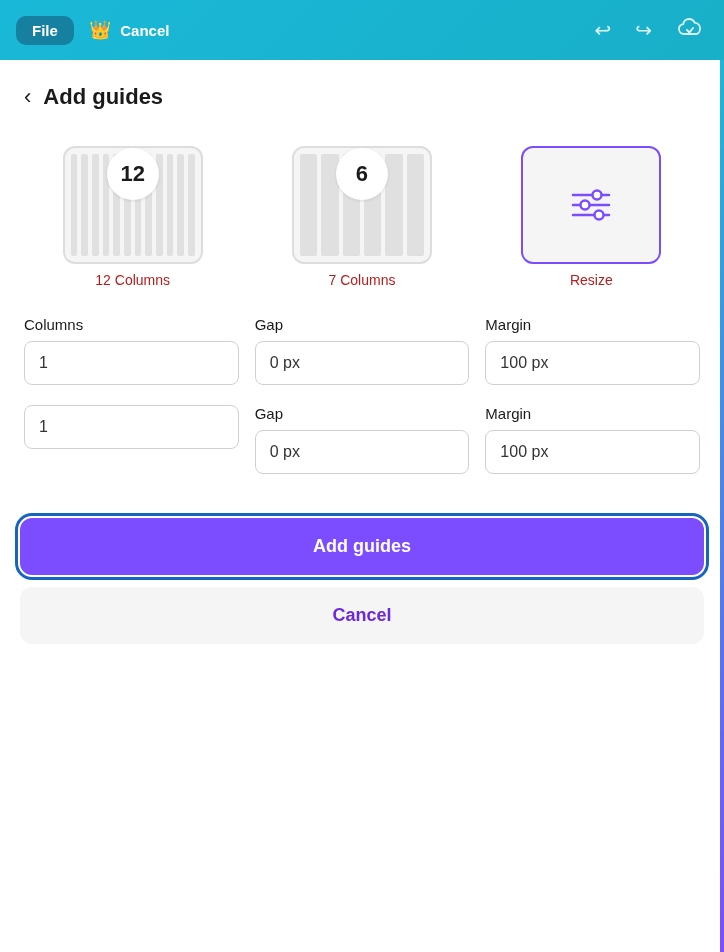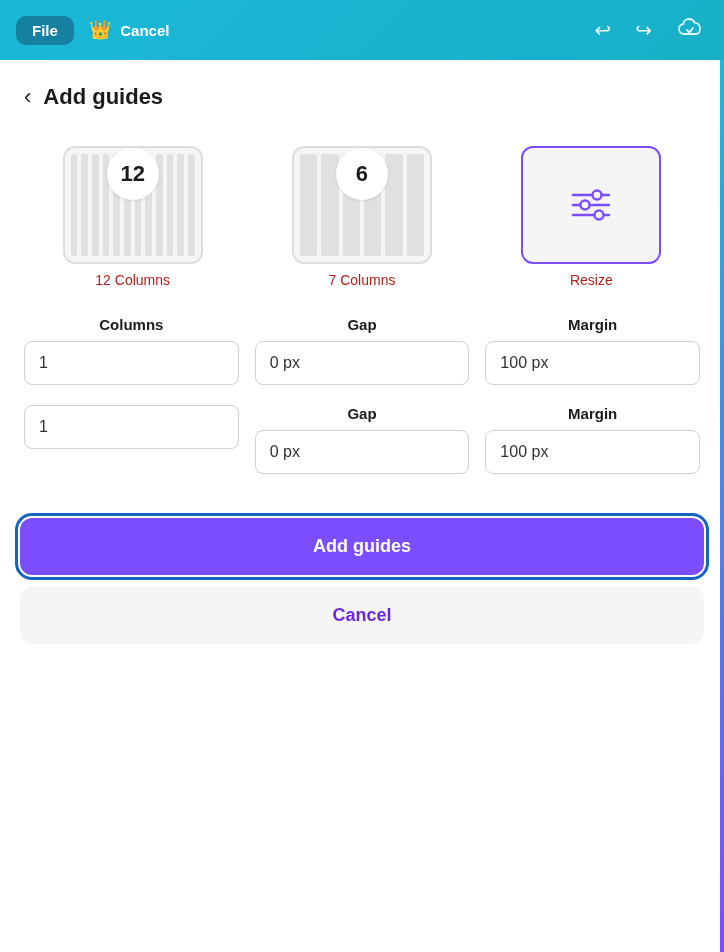--- a/index.html
+++ b/index.html
@@ -195,23 +195,22 @@
       margin-bottom: 20px;
     }
     .form-group {
       flex: 1;
       display: flex;
       flex-direction: column;
       gap: 8px;
     }
     .form-label {
       font-size: 15px;
-      font-weight: 700;
+      font-weight: 400;
       color: #1a1a1a;
-      text-align: center;
     }
     .form-input {
       border: 1.5px solid #d0d0d0;
       border-radius: 8px;
       padding: 12px 14px;
       font-size: 16px;
       color: #333;
       background: white;
       outline: none;
       width: 100%;

